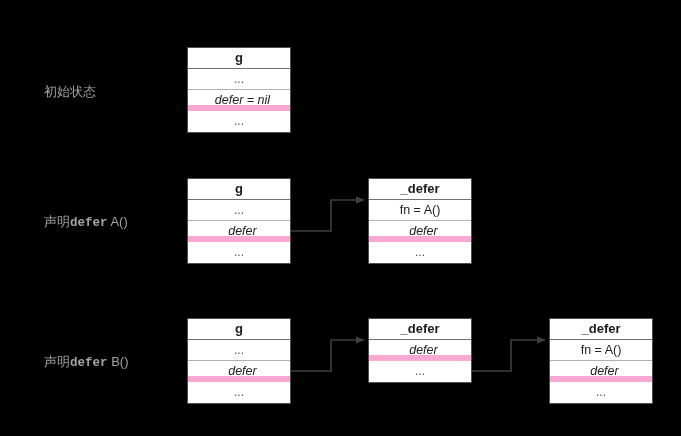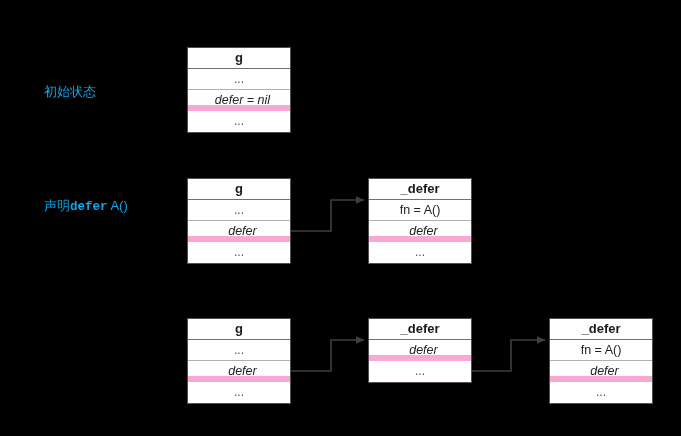--- a/index.html
+++ b/index.html
@@ -14,21 +14,21 @@
     position: relative;
     width: 681px;
     height: 436px;
     background: #000000;
     overflow: hidden;
   }
 
   
   .row-label {
     position: absolute;
-    color: #0ea5e9;
+    color: #a3a3a3;
     font-size: 13px;
     line-height: 16px;
     letter-spacing: 0px;
     white-space: nowrap;
     font-family: "Liberation Sans", sans-serif;
   }
   .row-label .mono {
     font-family: "Liberation Mono", monospace;
     font-weight: bold;
     font-size: 12.5px;
@@ -109,38 +109,41 @@
     <span>初始状态</span>
   </div>
 
   <div class="struct" style="left:187px; top:47px;">
     <div class="cell head">g</div>
     <div class="cell dots sep-thin">...</div>
     <div class="cell sep-med">_defer = nil</div>
     <div class="cell dots last">...</div>
   </div>
 
-  <div class="row-label" style="left:44px; top:198px;">
+  <div class="row-label" style="left:44px; top:214px;">
     <span>声明</span><span class="mono">defer</span><span> A()</span>
   </div>
 
   <div class="struct" style="left:187px; top:178px;">
     <div class="cell head">g</div>
     <div class="cell dots sep-thin">...</div>
     <div class="cell sep-med">_defer</div>
     <div class="cell dots last">...</div>
   </div>
 
   <div class="struct" style="left:368px; top:178px;">
     <div class="cell head">_defer</div>
     <div class="cell sep-thin">fn = A()</div>
     <div class="cell sep-med">_defer</div>
     <div class="cell dots last">...</div>
   </div>
 
+  <div class="row-label" style="left:44px; top:354px;">
+    <span>声明</span><span class="mono">defer</span><span> B()</span>
+  </div>
 
   <div class="struct" style="left:187px; top:318px;">
     <div class="cell head">g</div>
     <div class="cell dots sep-thin">...</div>
     <div class="cell sep-med">_defer</div>
     <div class="cell dots last">...</div>
   </div>
 
   <div class="struct" style="left:368px; top:318px;">
     <div class="cell head">_defer</div>

